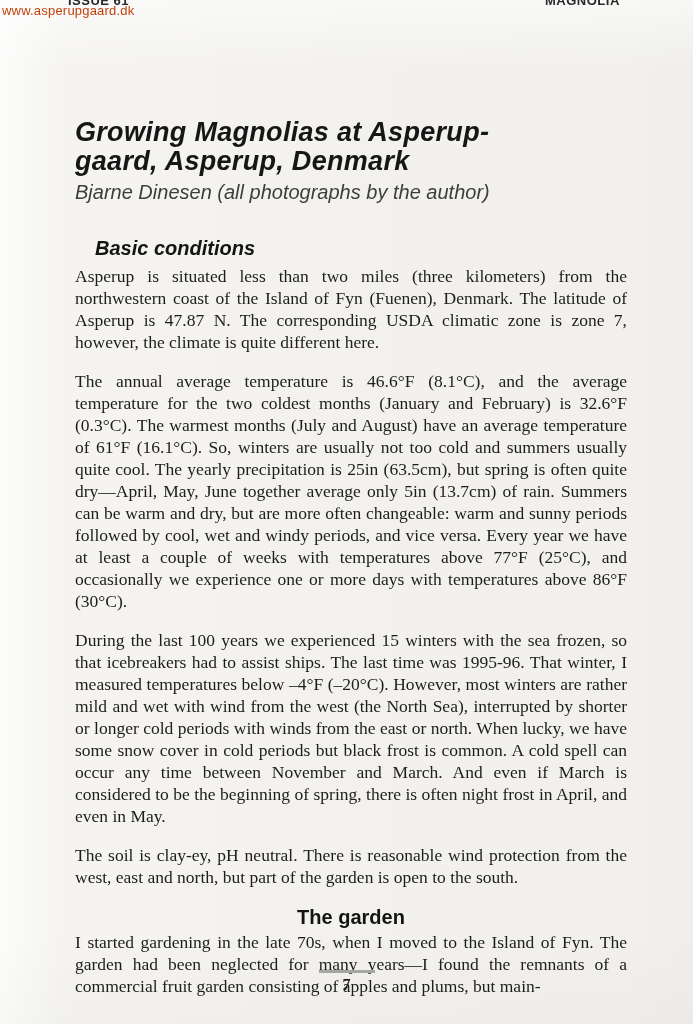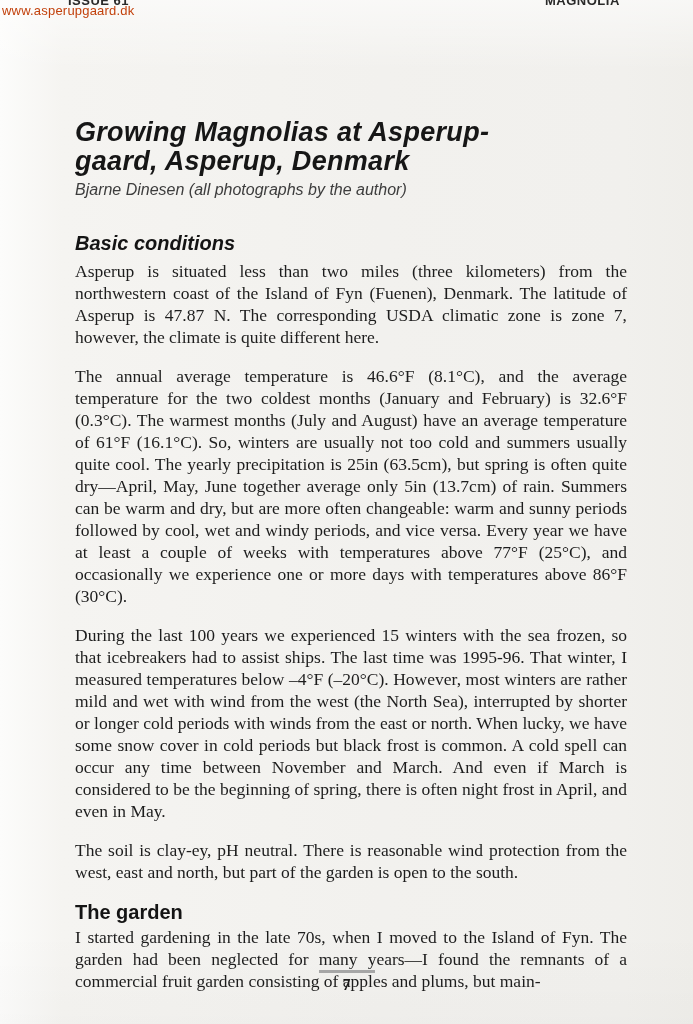--- a/index.html
+++ b/index.html
@@ -68,35 +68,35 @@
     font-size: 27px;
     line-height: 29px;
     letter-spacing: 0.3px;
     color: #161616;
   }
   .byline {
     margin: 5px 0 0 0;
     font-family: "Liberation Sans", sans-serif;
     font-style: italic;
     font-weight: normal;
-    font-size: 16px;
+    font-size: 20px;
     color: #3d3d3d;
   }
 
   h2.section-heading {
     font-family: "Liberation Sans", sans-serif;
     font-weight: bold;
     font-size: 20px;
     line-height: 24px;
     color: #141414;
     margin: 0 0 5px 0;
   }
   h2.italic { font-style: italic; }
-  h2.heading-basic { margin-top: 32px; }
-  h2.heading-garden { margin-top: 4px; margin-bottom: 2px; }
+  h2.heading-basic { margin-top: 32px; margin-left: 20px; }
+  h2.heading-garden { margin-top: 4px; margin-bottom: 2px; text-align: center; }
 
   p.body-para {
     font-family: "Liberation Serif", serif;
     font-size: 17.5px;
     line-height: 22px;
     text-align: justify;
     margin: 0 0 17px 0;
     color: #1d1d1d;
   }
   p.last { margin-bottom: 0; }

